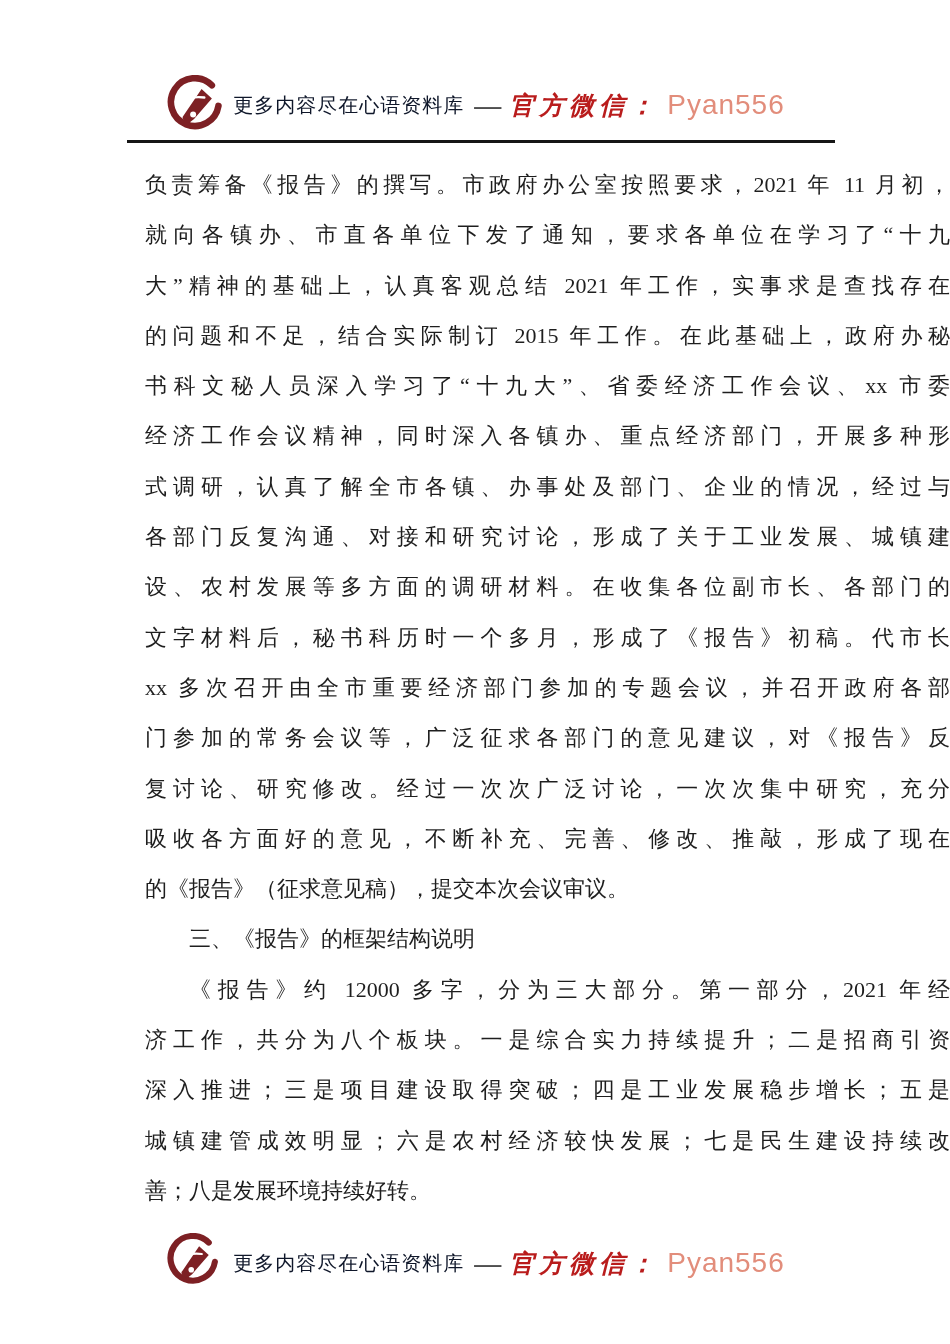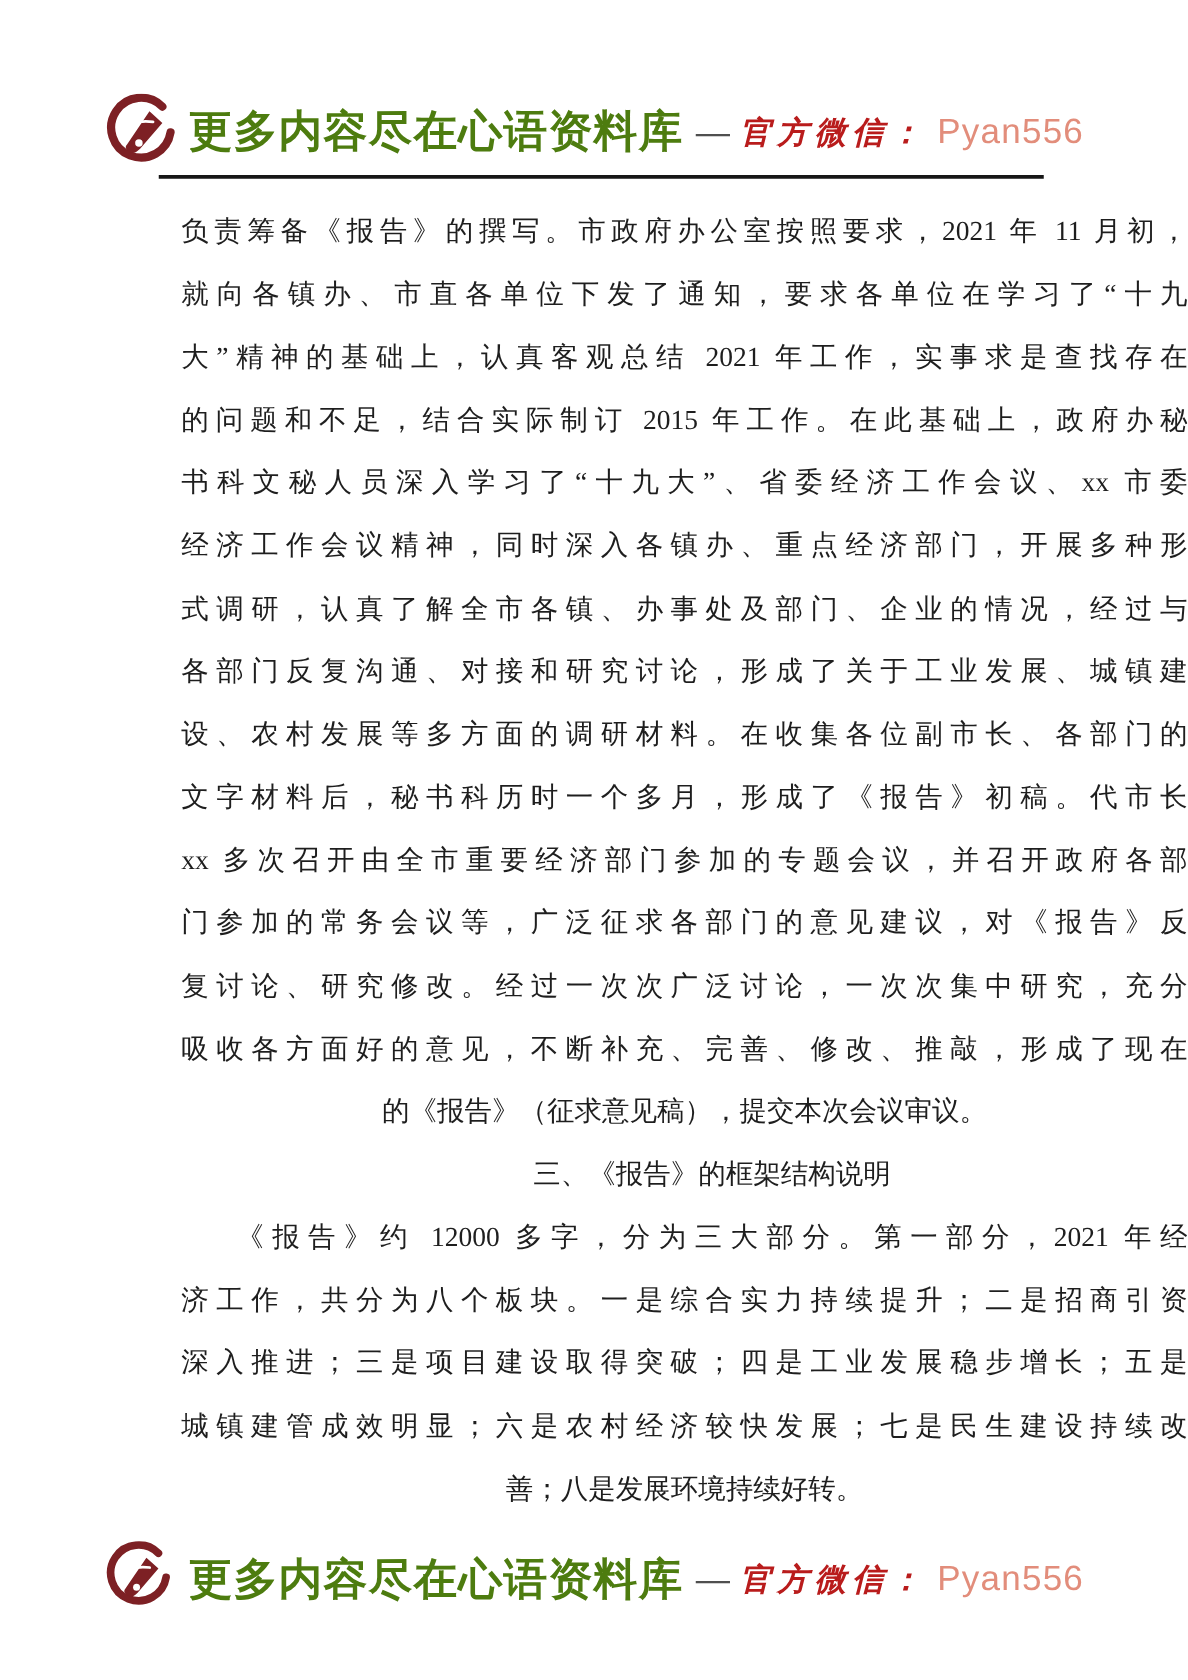--- a/index.html
+++ b/index.html
@@ -26,23 +26,23 @@
   .watermark.bottom { margin-top: 14px; height: 66px; }
 
   .logo {
     width: 60px;
     height: 60px;
     flex: 0 0 auto;
     display: inline-block;
   }
 
   .wm-site {
-    font-size: 35px;
-    font-weight: bold;
-    color: #4d7c0f;
+    font-size: 20px;
+    font-weight: normal;
+    color: #0f172a;
     letter-spacing: 1px;
     white-space: nowrap;
   }
   .wm-dash {
     font-size: 27px;
     font-weight: bold;
     color: #4f4f4f;
     margin-left: 2px;
   }
   .wm-label {
@@ -75,21 +75,20 @@
     margin-top: 17px;
     padding-left: 145px;
     color: #1e1e1e;
   }
   .line {
     font-size: 22px;
     height: 50.3px;
     line-height: 50.3px;
     white-space: nowrap;
     overflow: visible;
-    text-align: center;
   }
   .line.fill {
     white-space: normal;
     text-align: justify;
     text-align-last: justify;
     text-justify: inter-character;
   }
   .line.indent { text-indent: 2em; }
 </style>
 </head>

